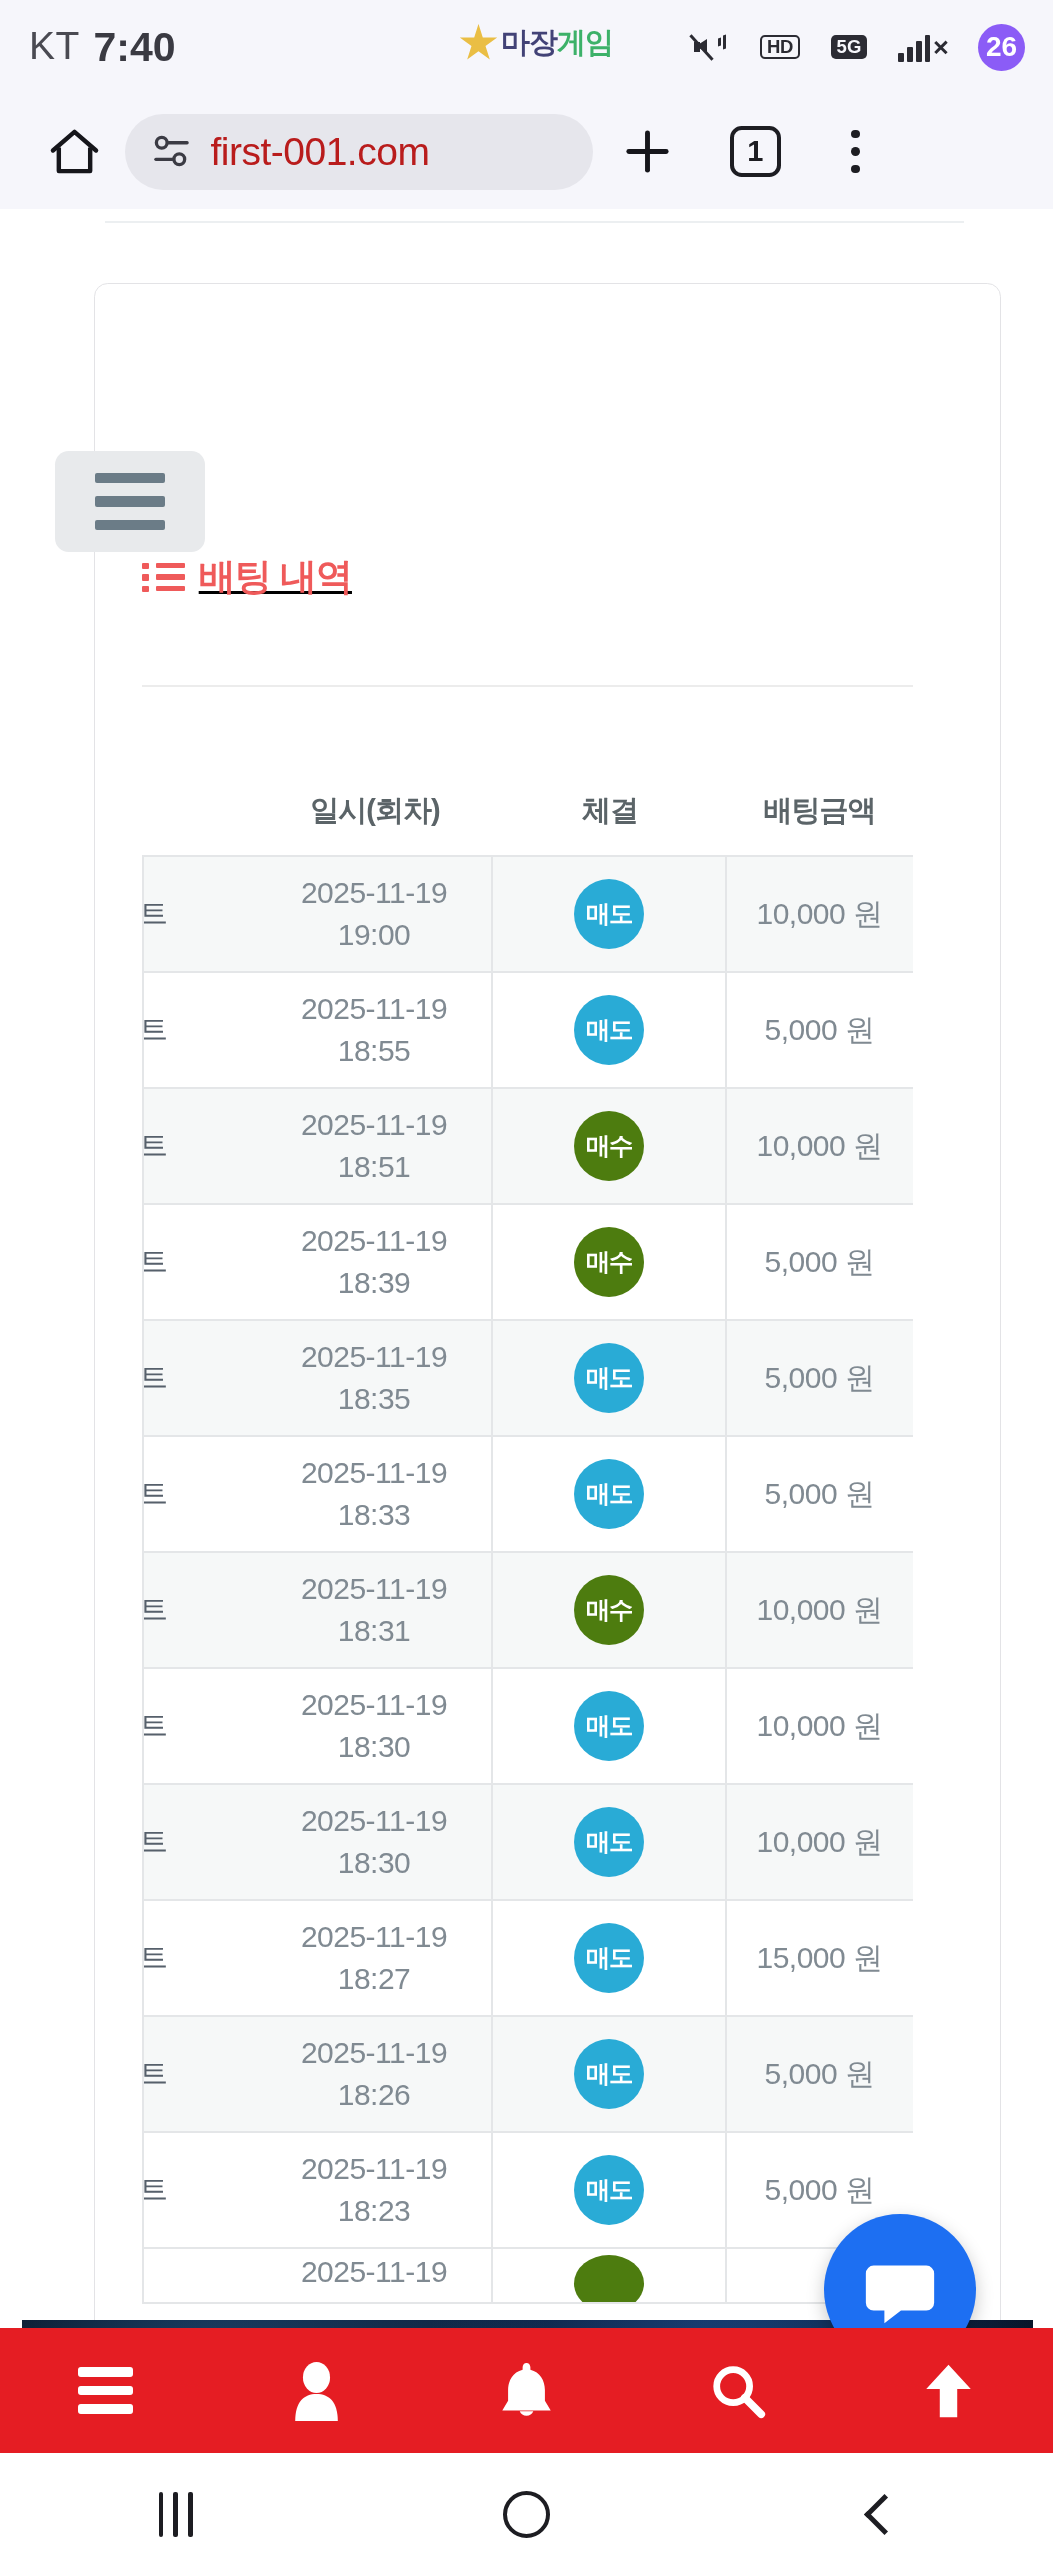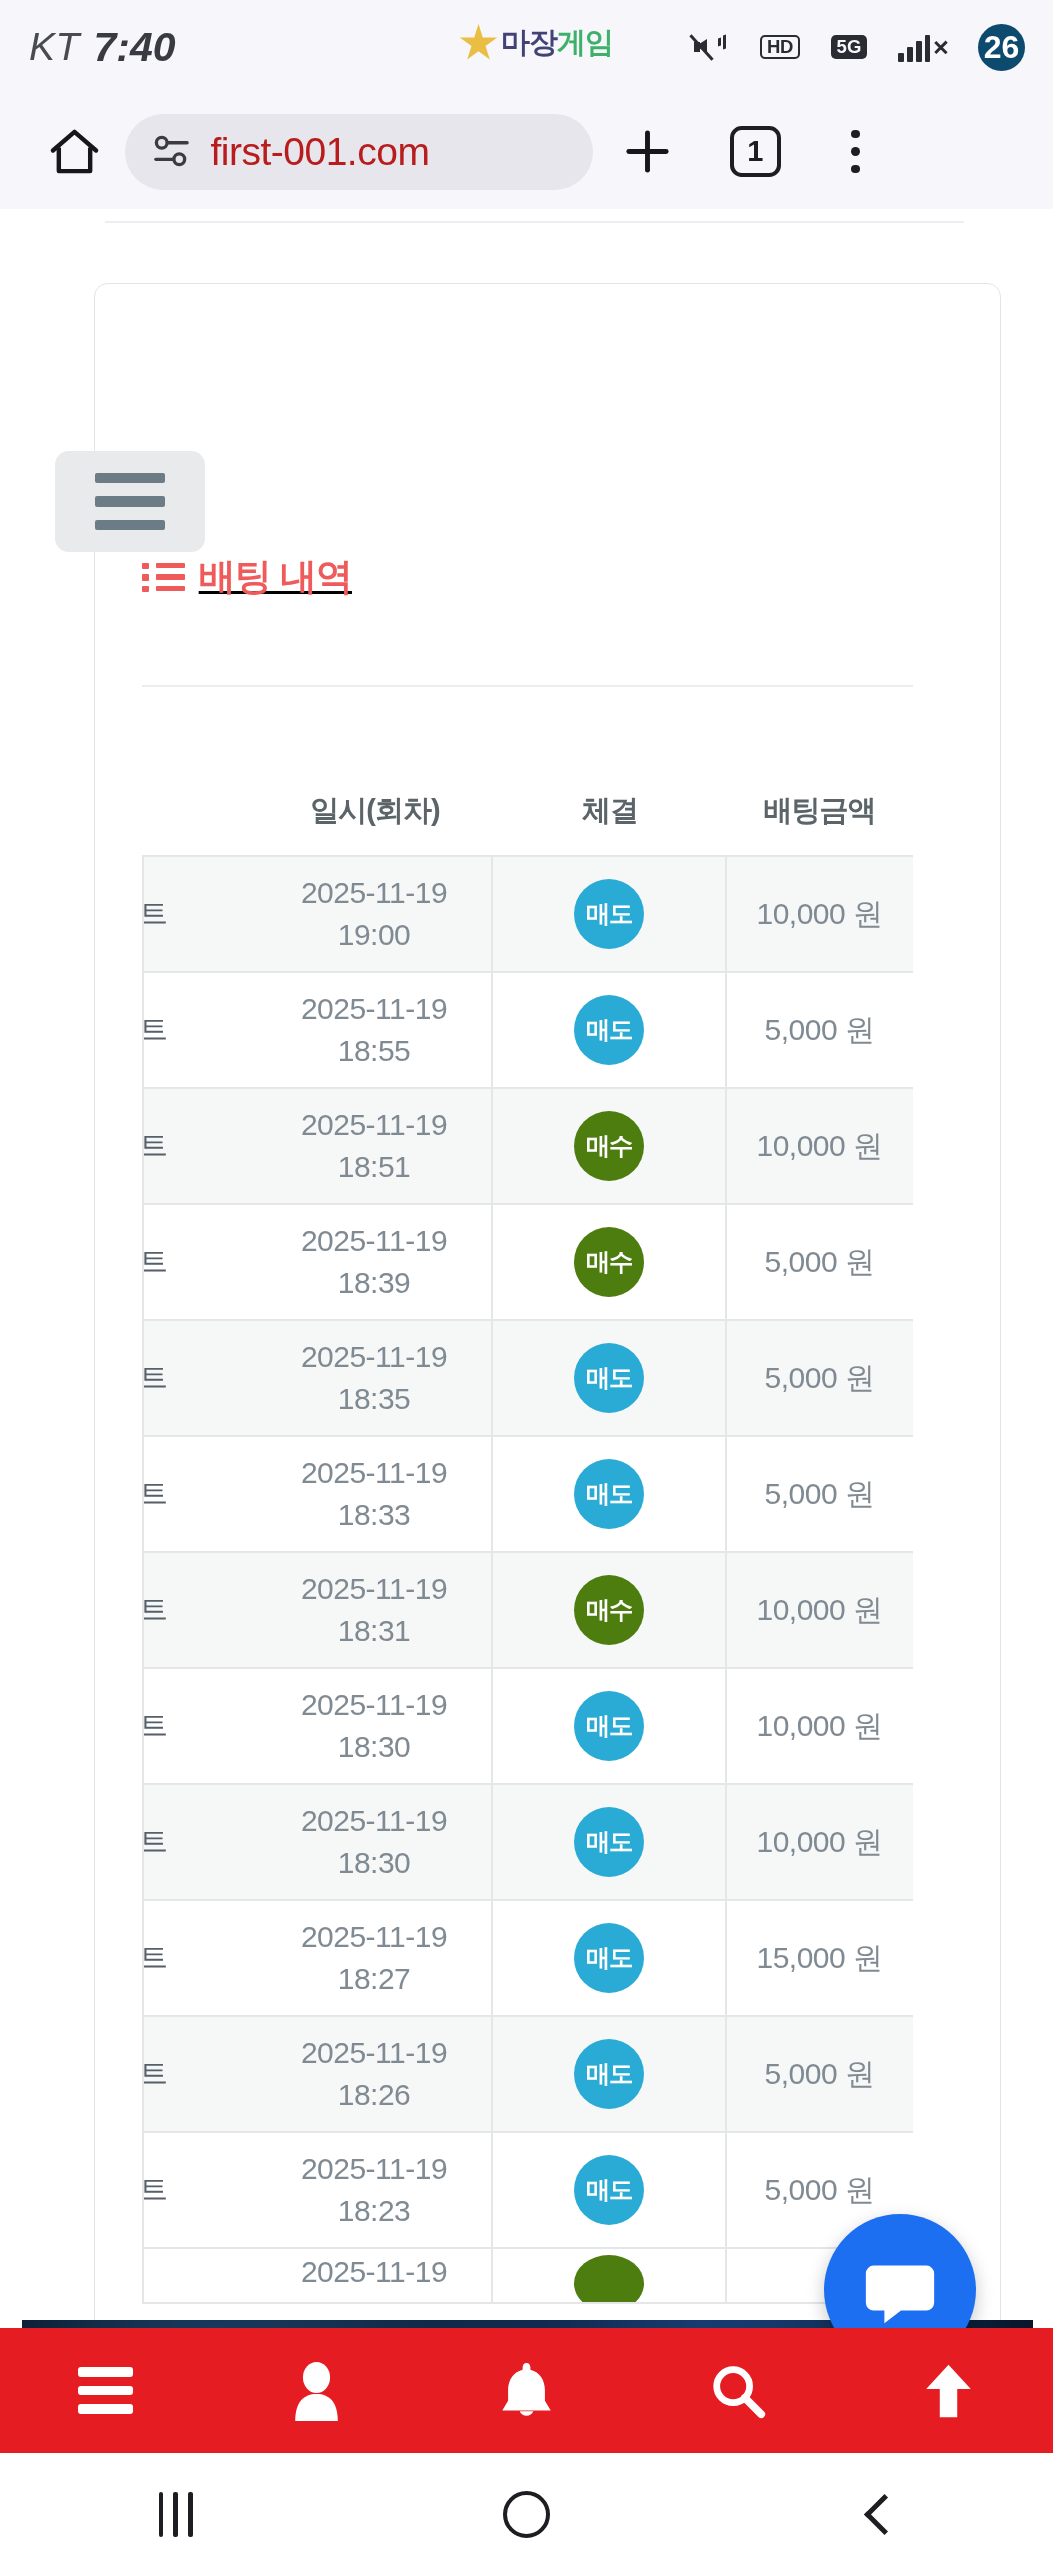--- a/index.html
+++ b/index.html
@@ -9,21 +9,21 @@
     background: #ffffff; overflow: hidden;
   }
   #screen { position: relative; width: 1054px; height: 2576px; background: #f6f6fb; }
 
   
   .statusbar {
     position: absolute; top: 0; left: 0; width: 1054px; height: 94px;
     background: #f6f6fb; display: flex; align-items: center;
     justify-content: space-between; padding: 0 29px;
   }
-  .sb-left { display: flex; align-items: center; gap: 13.7px; font-style: italic; }
+  .sb-left { display: flex; align-items: flex-start; gap: 13.7px; }
   .sb-carrier { font-size: 39px; color: #4a4a52; letter-spacing: 0.5px; }
   .sb-clock { font-size: 41px; color: #3a3a42; font-weight: 700; }
   .sb-right { display: flex; align-items: center; gap: 31px; }
   .ico-mute { width: 35px; height: 31px; position: relative; }
   .ico-mute .spk {
     position: absolute; left: 2px; top: 7.8px; width: 0; height: 0;
     border-top: 7.8px solid transparent; border-bottom: 7.8px solid transparent;
     border-right: 11.7px solid #2b2b33;
   }
   .ico-mute .body2 { position: absolute; left: 0; top: 10.7px; width: 5.9px; height: 9.8px; background: #2b2b33; }
@@ -45,22 +45,22 @@
   .ico-signal i:nth-child(2) { height: 14.6px; }
   .ico-signal i:nth-child(3) { height: 20.5px; }
   .ico-signal i:nth-child(4) { height: 27px; }
   .ico-signal .x { position: relative; width: 13.7px; height: 27px; }
   .ico-signal .x::before, .ico-signal .x::after {
     content: ""; position: absolute; left: 0; top: 11.7px; width: 15.6px; height: 2.9px; background: #2b2b33;
   }
   .ico-signal .x::before { transform: rotate(45deg); }
   .ico-signal .x::after { transform: rotate(-45deg); }
   .ico-batt {
-    width: 47px; height: 47px; border-radius: 50%; background: #0c4a6e;
-    color: #fff; font-size: 32px; font-weight: 700;
+    width: 47px; height: 47px; border-radius: 50%; background: #8b5cf6;
+    color: #fff; font-size: 28px; font-weight: 700;
     display: flex; align-items: center; justify-content: center; text-align: center;
   }
   .wm {
     position: absolute; left: 459px; top: 5.9px; width: 224px; height: 57px;
     opacity: .82; display: flex; align-items: flex-end; gap: 3px;
     pointer-events: none;
   }
   .wm-star {
     width: 39px; height: 39px; background: #e8b21c;
     clip-path: polygon(50% 0%,61% 35%,98% 35%,68% 57%,79% 91%,50% 70%,21% 91%,32% 57%,2% 35%,39% 35%);

